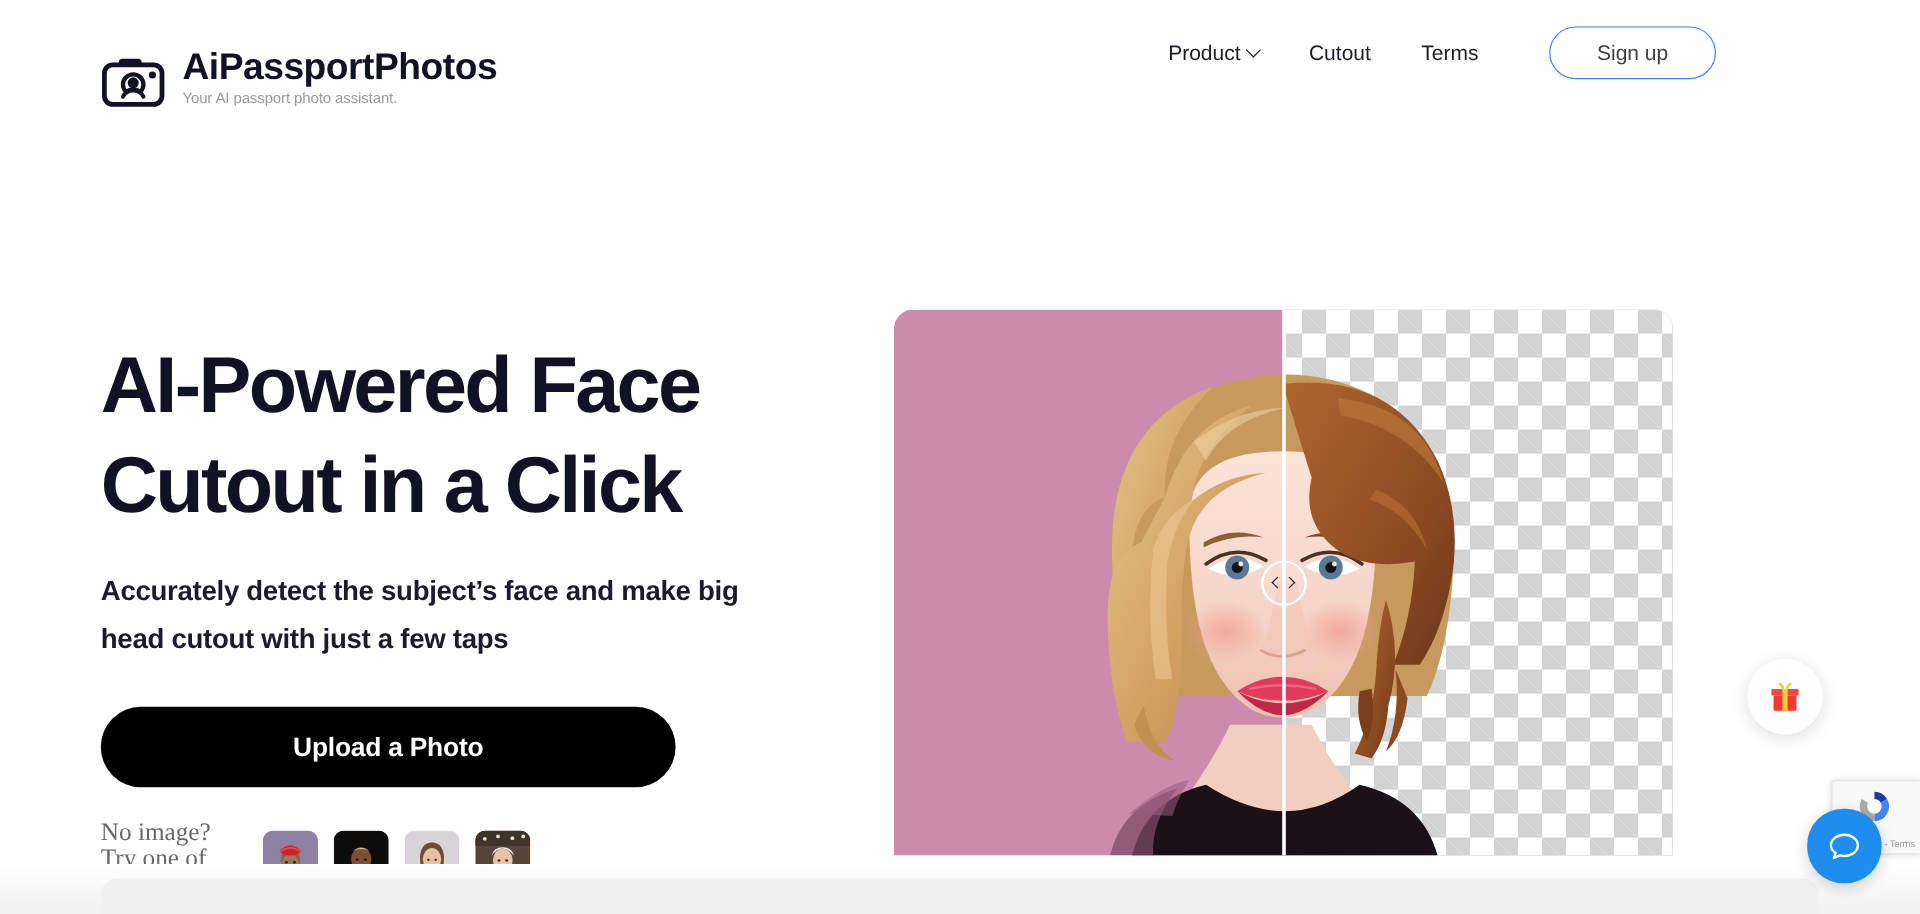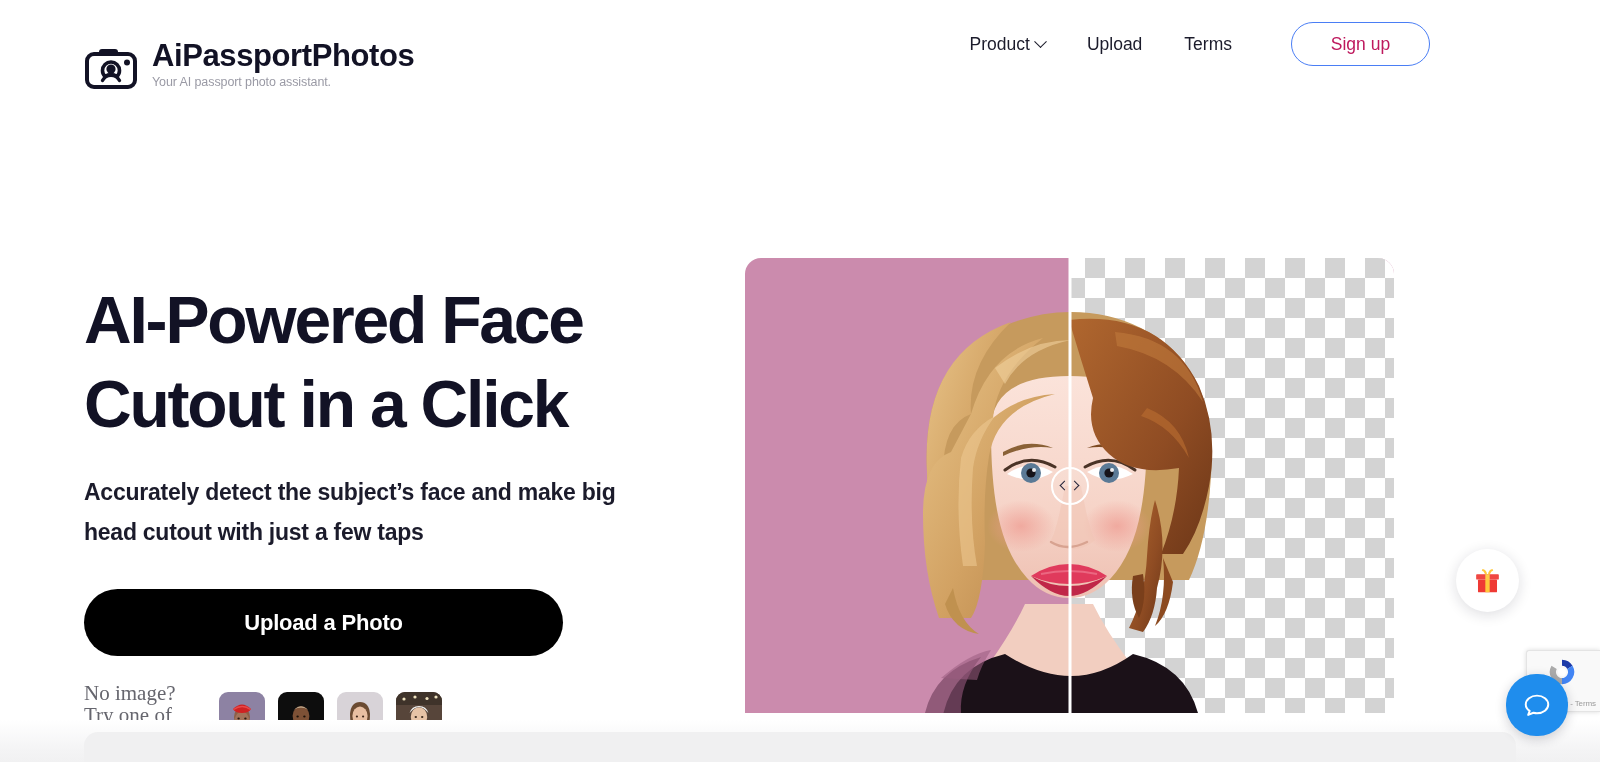--- a/index.html
+++ b/index.html
@@ -94,21 +94,21 @@
   }
   .signup-btn {
     margin-left: 38px;
     display: inline-flex;
     align-items: center;
     justify-content: center;
     width: 139px;
     height: 44px;
     border: 1.6px solid #4a7ef5;
     border-radius: 999px;
-    color: #be185d;
+    color: #404040;
     font-size: 17.5px;
     background: #fff;
     text-decoration: none;
     cursor: pointer;
     white-space: nowrap;
   }
 
   
   .hero-left {
     position: absolute;
@@ -346,21 +346,21 @@
         <span class="brand-tagline">Your AI passport photo assistant.</span>
       </span>
     </a>
 
     <nav class="nav">
       <a class="nav-link" href="#">
         <span>Product</span>
         <i class="chev"></i>
       </a>
       <a class="nav-link" href="#">
-        <span>Upload</span>
+        <span>Cutout</span>
       </a>
       <a class="nav-link" href="#">
         <span>Terms</span>
       </a>
       <a class="signup-btn" href="#">Sign up</a>
     </nav>
   </div>
 
   <div class="hero-left">
     <h1 class="headline">AI-Powered Face

